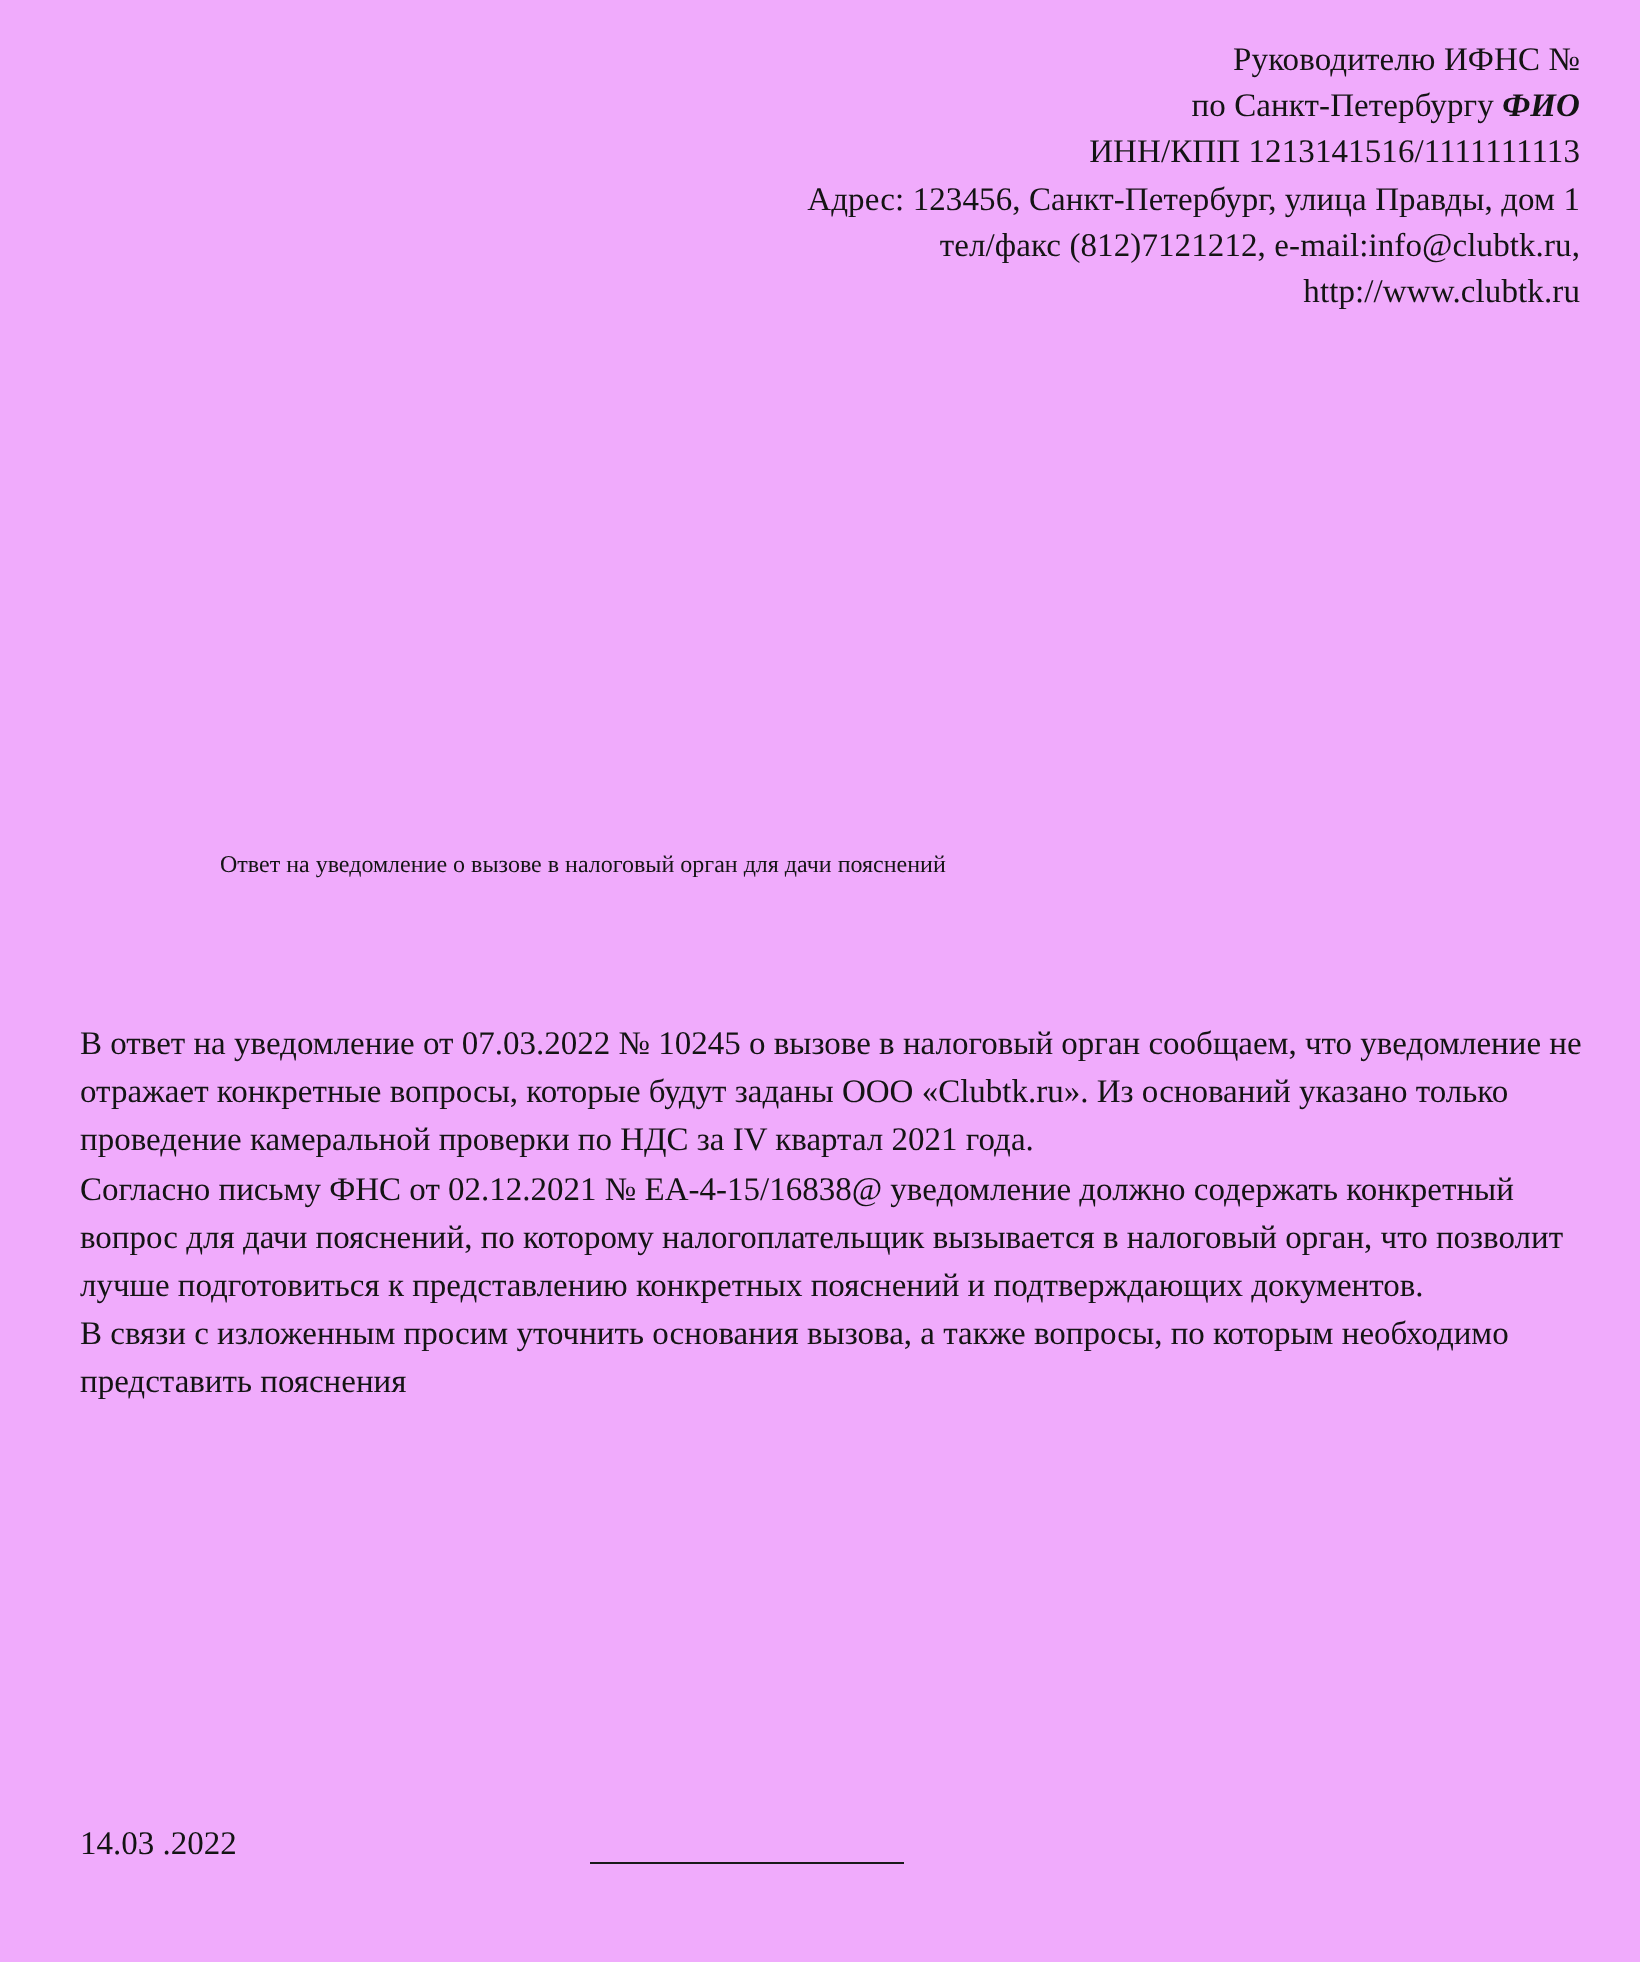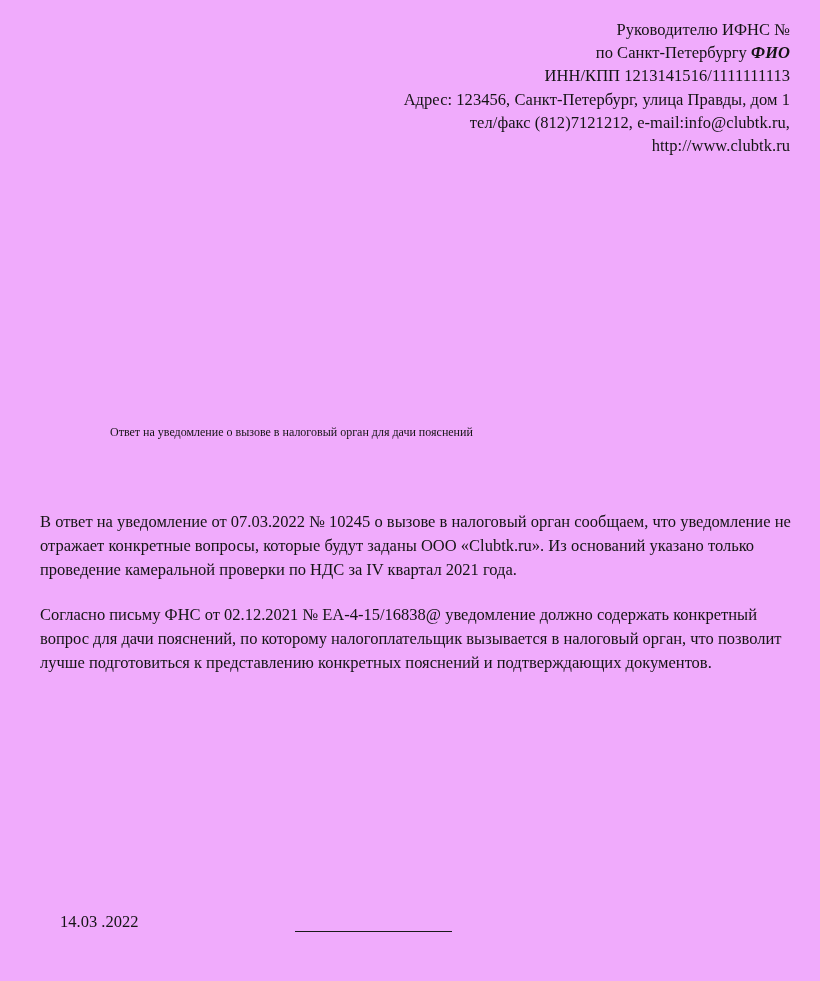--- a/index.html
+++ b/index.html
@@ -74,42 +74,40 @@
     top: 510px;
     width: 752px;
     font-size: 16.5px;
     line-height: 24.2px;
     text-align: left;
   }
   .body-text p {
     margin: 0;
   }
   .body-text p + p {
-    margin-top: 20px;
   }
   .body-text .run-on {
     margin-top: 0;
   }
 
   
   .signature {
     position: absolute;
     left: 40px;
     top: 910px;
     width: 752px;
     height: 30px;
     font-size: 16.5px;
     line-height: 24px;
   }
   .sig-date {
     position: absolute;
     left: 0;
     top: 0;
     white-space: nowrap;
-    margin-left: 20px;
   }
   .sig-rule {
     position: absolute;
     left: 255px;
     top: 21px;
     width: 157px;
     height: 0;
     border-bottom: 1.6px solid #1a1a1a;
   }
   .sig-name {
@@ -136,20 +134,21 @@
   </div>
 
   <div class="refs">
   </div>
 
   <div class="doc-title">Ответ на уведомление о вызове в налоговый орган для дачи пояснений</div>
 
   <div class="body-text">
     <p>В ответ на уведомление от 07.03.2022 № 10245 о вызове в налоговый орган сообщаем, что уведомление не отражает конкретные вопросы, которые будут заданы ООО «Clubtk.ru». Из оснований указано только проведение камеральной проверки по НДС за IV квартал 2021 года.</p>
     <p>Согласно письму ФНС от 02.12.2021 № ЕА-4-15/16838@ уведомление должно содержать конкретный вопрос для дачи пояснений, по которому налогоплательщик вызывается в налоговый орган, что позволит лучше подготовиться к представлению конкретных пояснений и подтверждающих документов.</p>
+    <p class="run-on">В связи с изложенным просим уточнить основания вызова, а также вопросы, по которым необходимо представить пояснения</p>
   </div>
 
   <div class="signature">
     <span class="sig-date">14.03 .2022</span>
     <span class="sig-rule"></span>
   </div>
 
 </div>
 
 </body></html>

